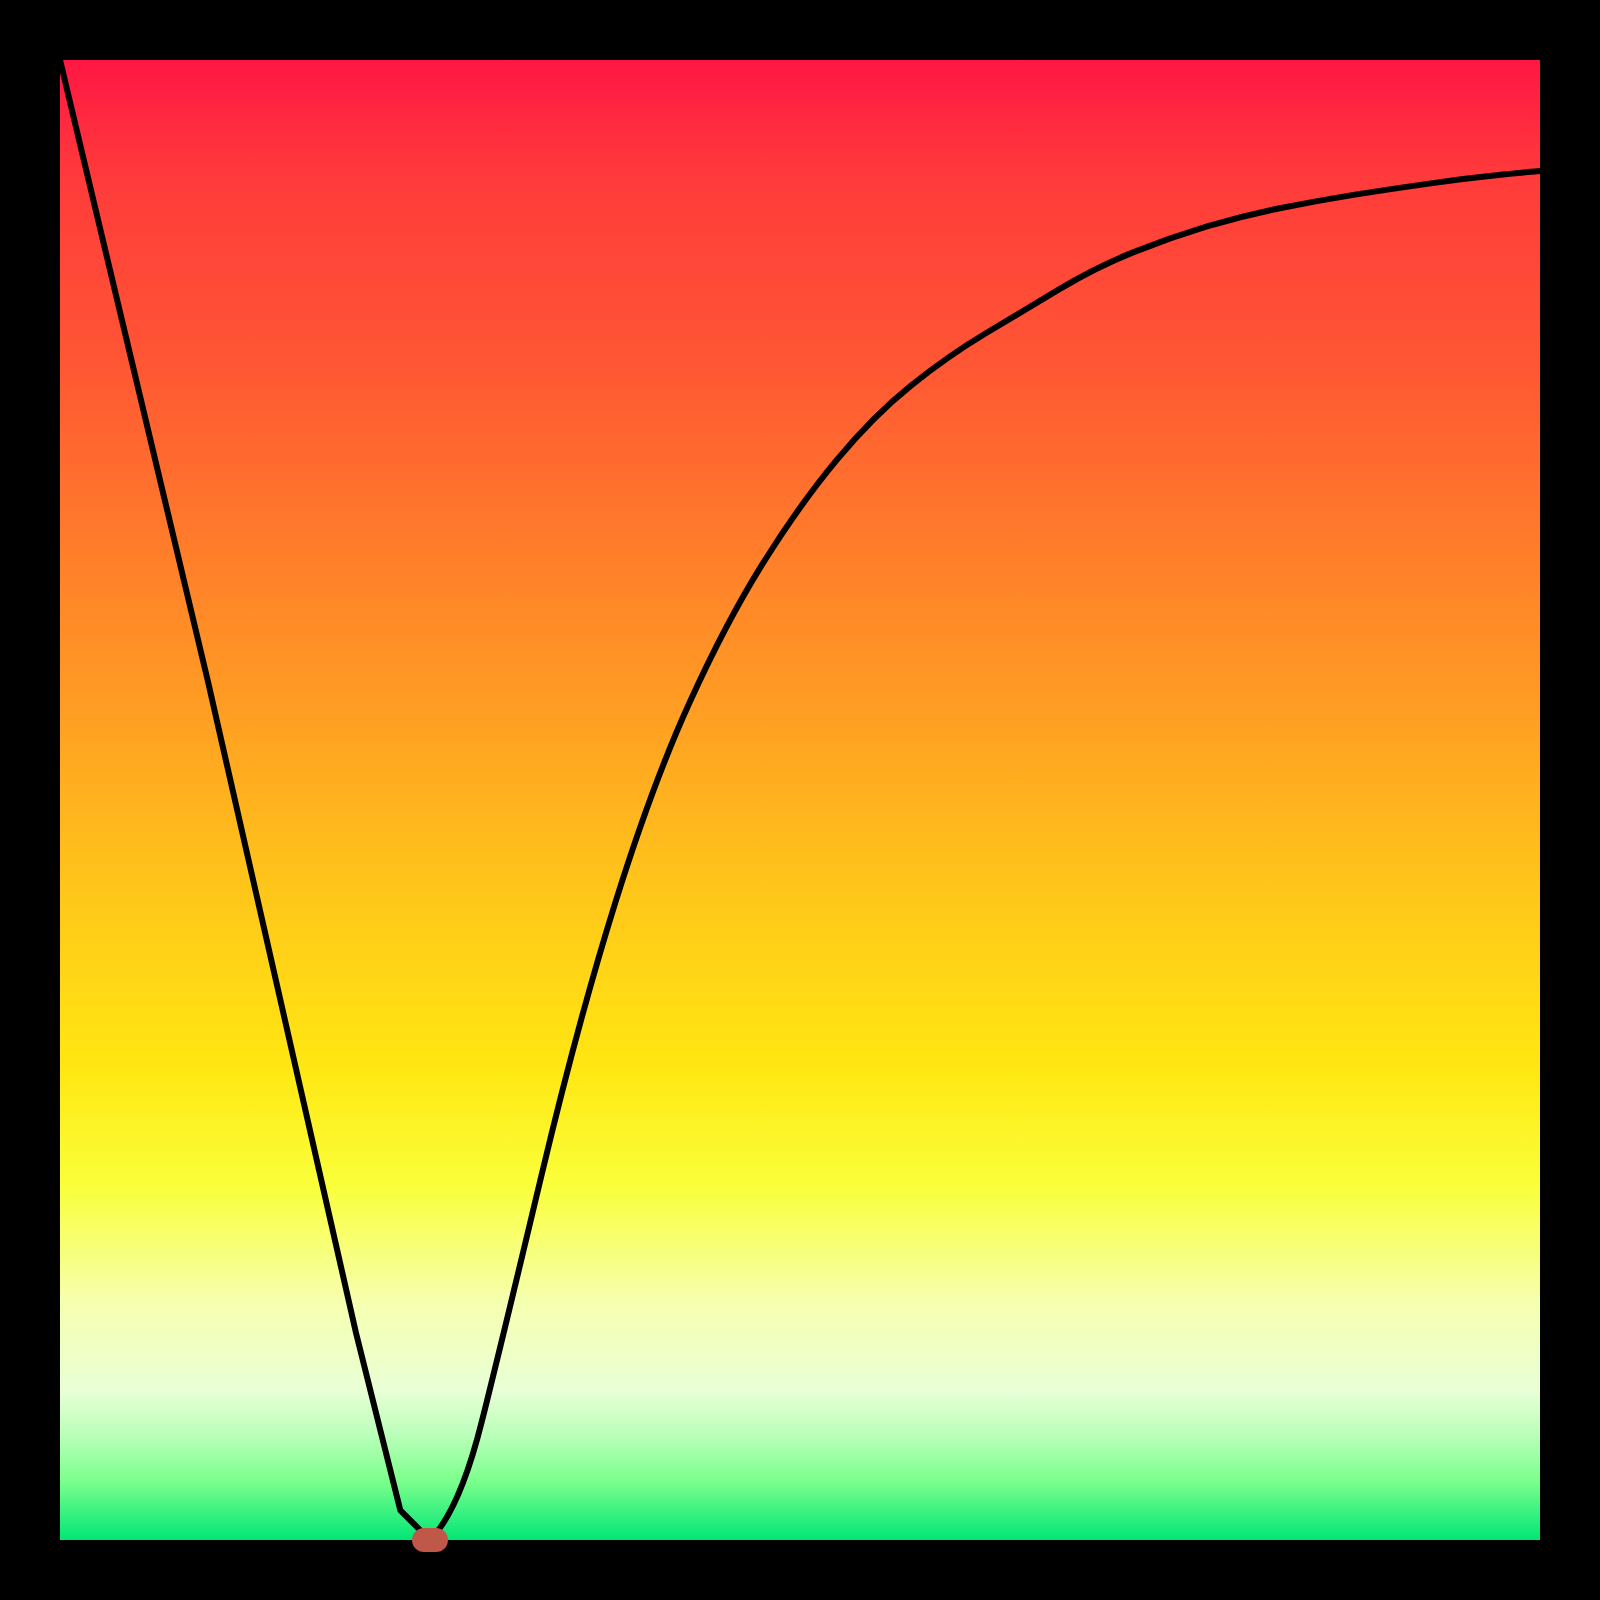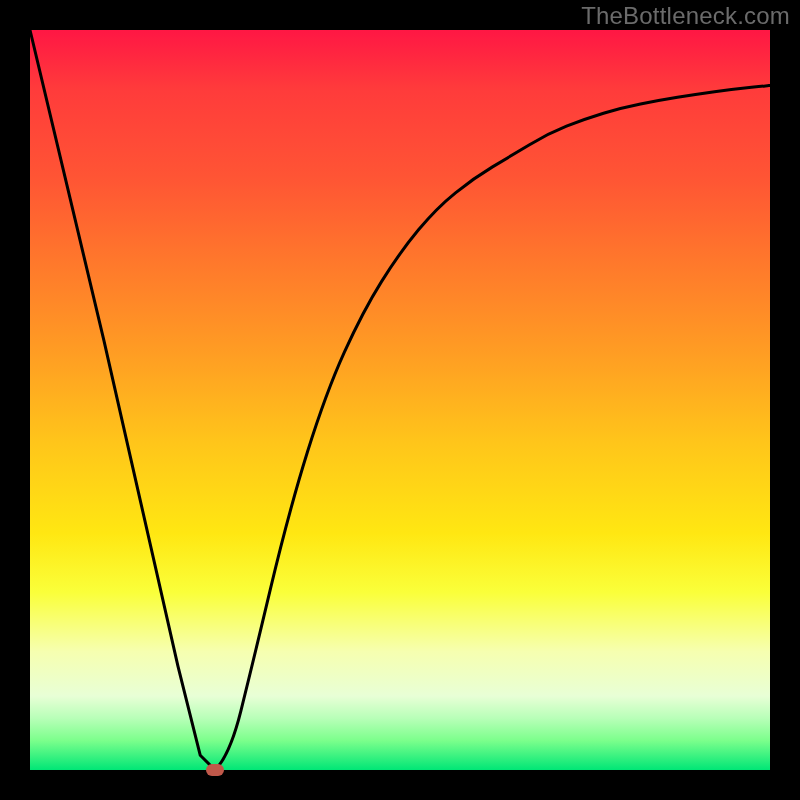--- a/index.html
+++ b/index.html
@@ -64,21 +64,20 @@
     background: #c0584a;
     border-radius: 6px;
     transform: translate(-50%, -50%);
     z-index: 5;
   }
 </style>
 </head>
 <body>
 
 <div class="frame">
-  <div class="watermark">TheBottleneck.com</div>
 
   <div class="plot-area">
     <svg class="curve" viewBox="0 0 740 740" preserveAspectRatio="none">
       <path id="curve-path" fill="none" stroke="#000" stroke-width="3" stroke-linecap="round" stroke-linejoin="round" d="M0.0 0.0 L37.0 155.4 L74.0 310.8 L111.0 473.6 L148.0 636.4 L170.2 725.2 L185.0 740.0 L185.0 740.0 Q199.8 725.2 210.9 680.8 Q222.0 636.4 240.5 558.7 Q259.0 481.0 277.5 421.8 Q296.0 362.6 314.5 321.9 Q333.0 281.2 351.5 251.6 Q370.0 222.0 388.5 199.8 Q407.0 177.6 425.5 162.8 Q444.0 148.0 462.5 136.9 Q481.0 125.8 499.5 114.7 Q518.0 103.6 536.5 96.2 Q555.0 88.8 573.5 83.2 Q592.0 77.7 610.5 74.0 Q629.0 70.3 647.5 67.3 Q666.0 64.4 684.5 61.8 Q703.0 59.2 721.5 57.3 T740.0 55.5"></path>
     </svg>
     <div id="marker" class="marker" style="left: 185px; top: 740px; background: rgb(192, 88, 74);"></div>
   </div>
 </div>
 
 </body></html>

